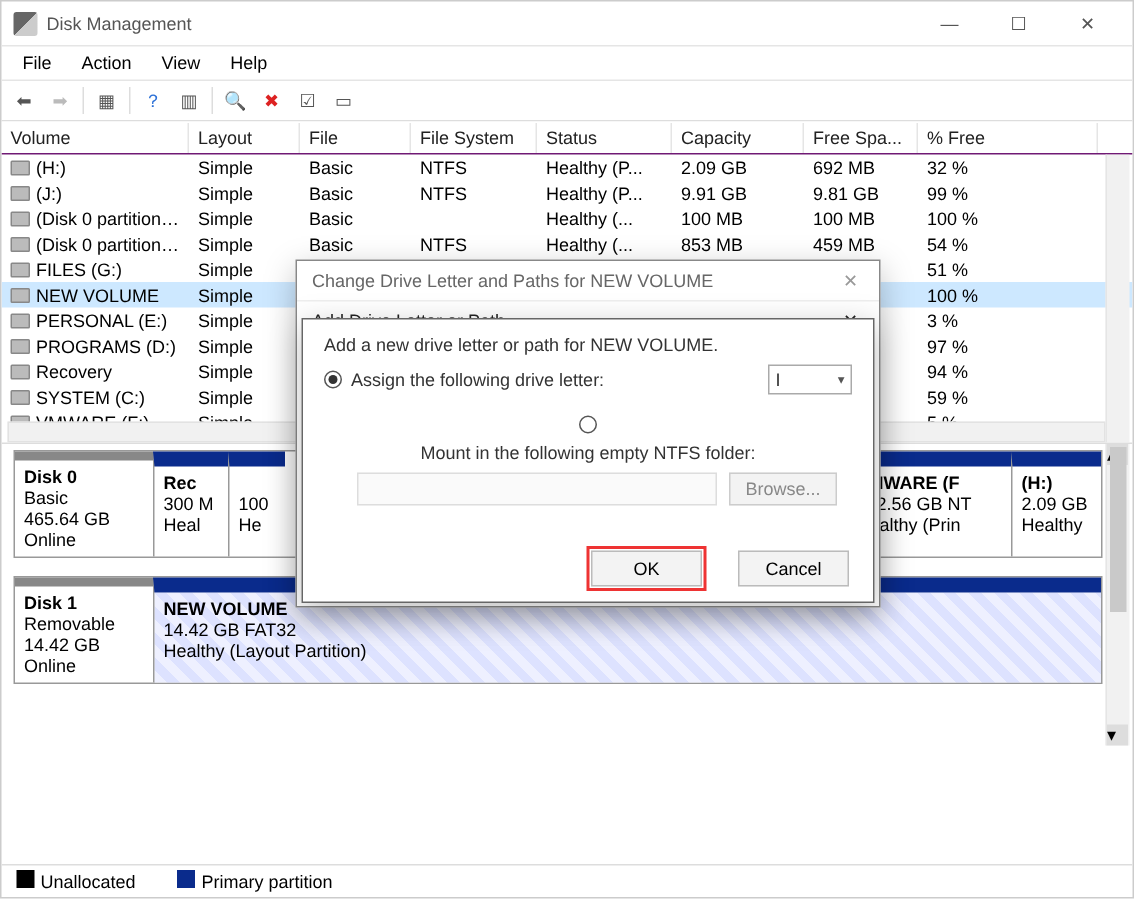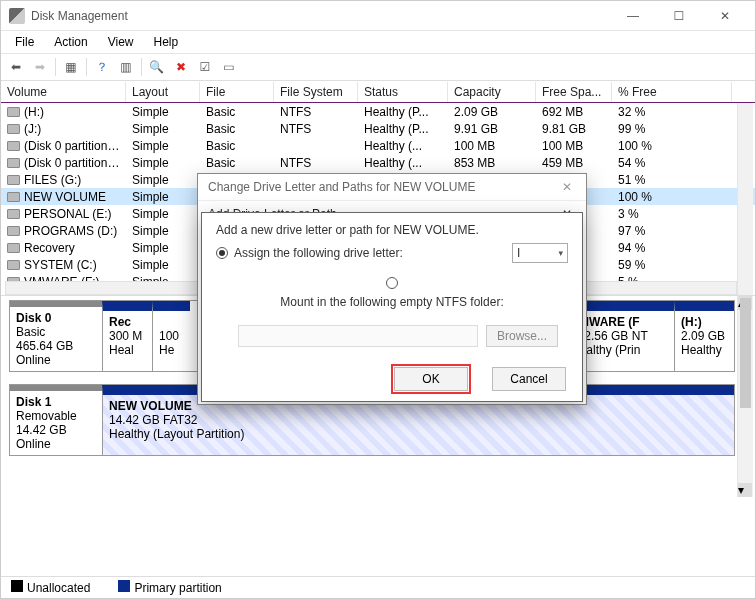--- a/index.html
+++ b/index.html
@@ -307,21 +307,21 @@
       <span>Assign the following drive letter:</span>
       <span class="drive-select">
         <span>I</span>
         <span class="chev">▾</span>
       </span>
     </div>
     <div class="radio-row" style="margin-top:14px;flex-direction:column;">
       <span class="radio"></span>
       <span>Mount in the following empty NTFS folder:</span>
     </div>
-    <div style="display:flex; margin-top:16px; align-items:center;">
+    <div style="display:flex; margin-top:6px; align-items:center;">
       <div class="path-input"></div>
       <div class="browse-btn">Browse...</div>
     </div>
   </div>
   <div class="inner-buttons">
     <div class="okbtn hi">OK</div>
     <div class="okbtn">Cancel</div>
   </div>
 </div>
 

